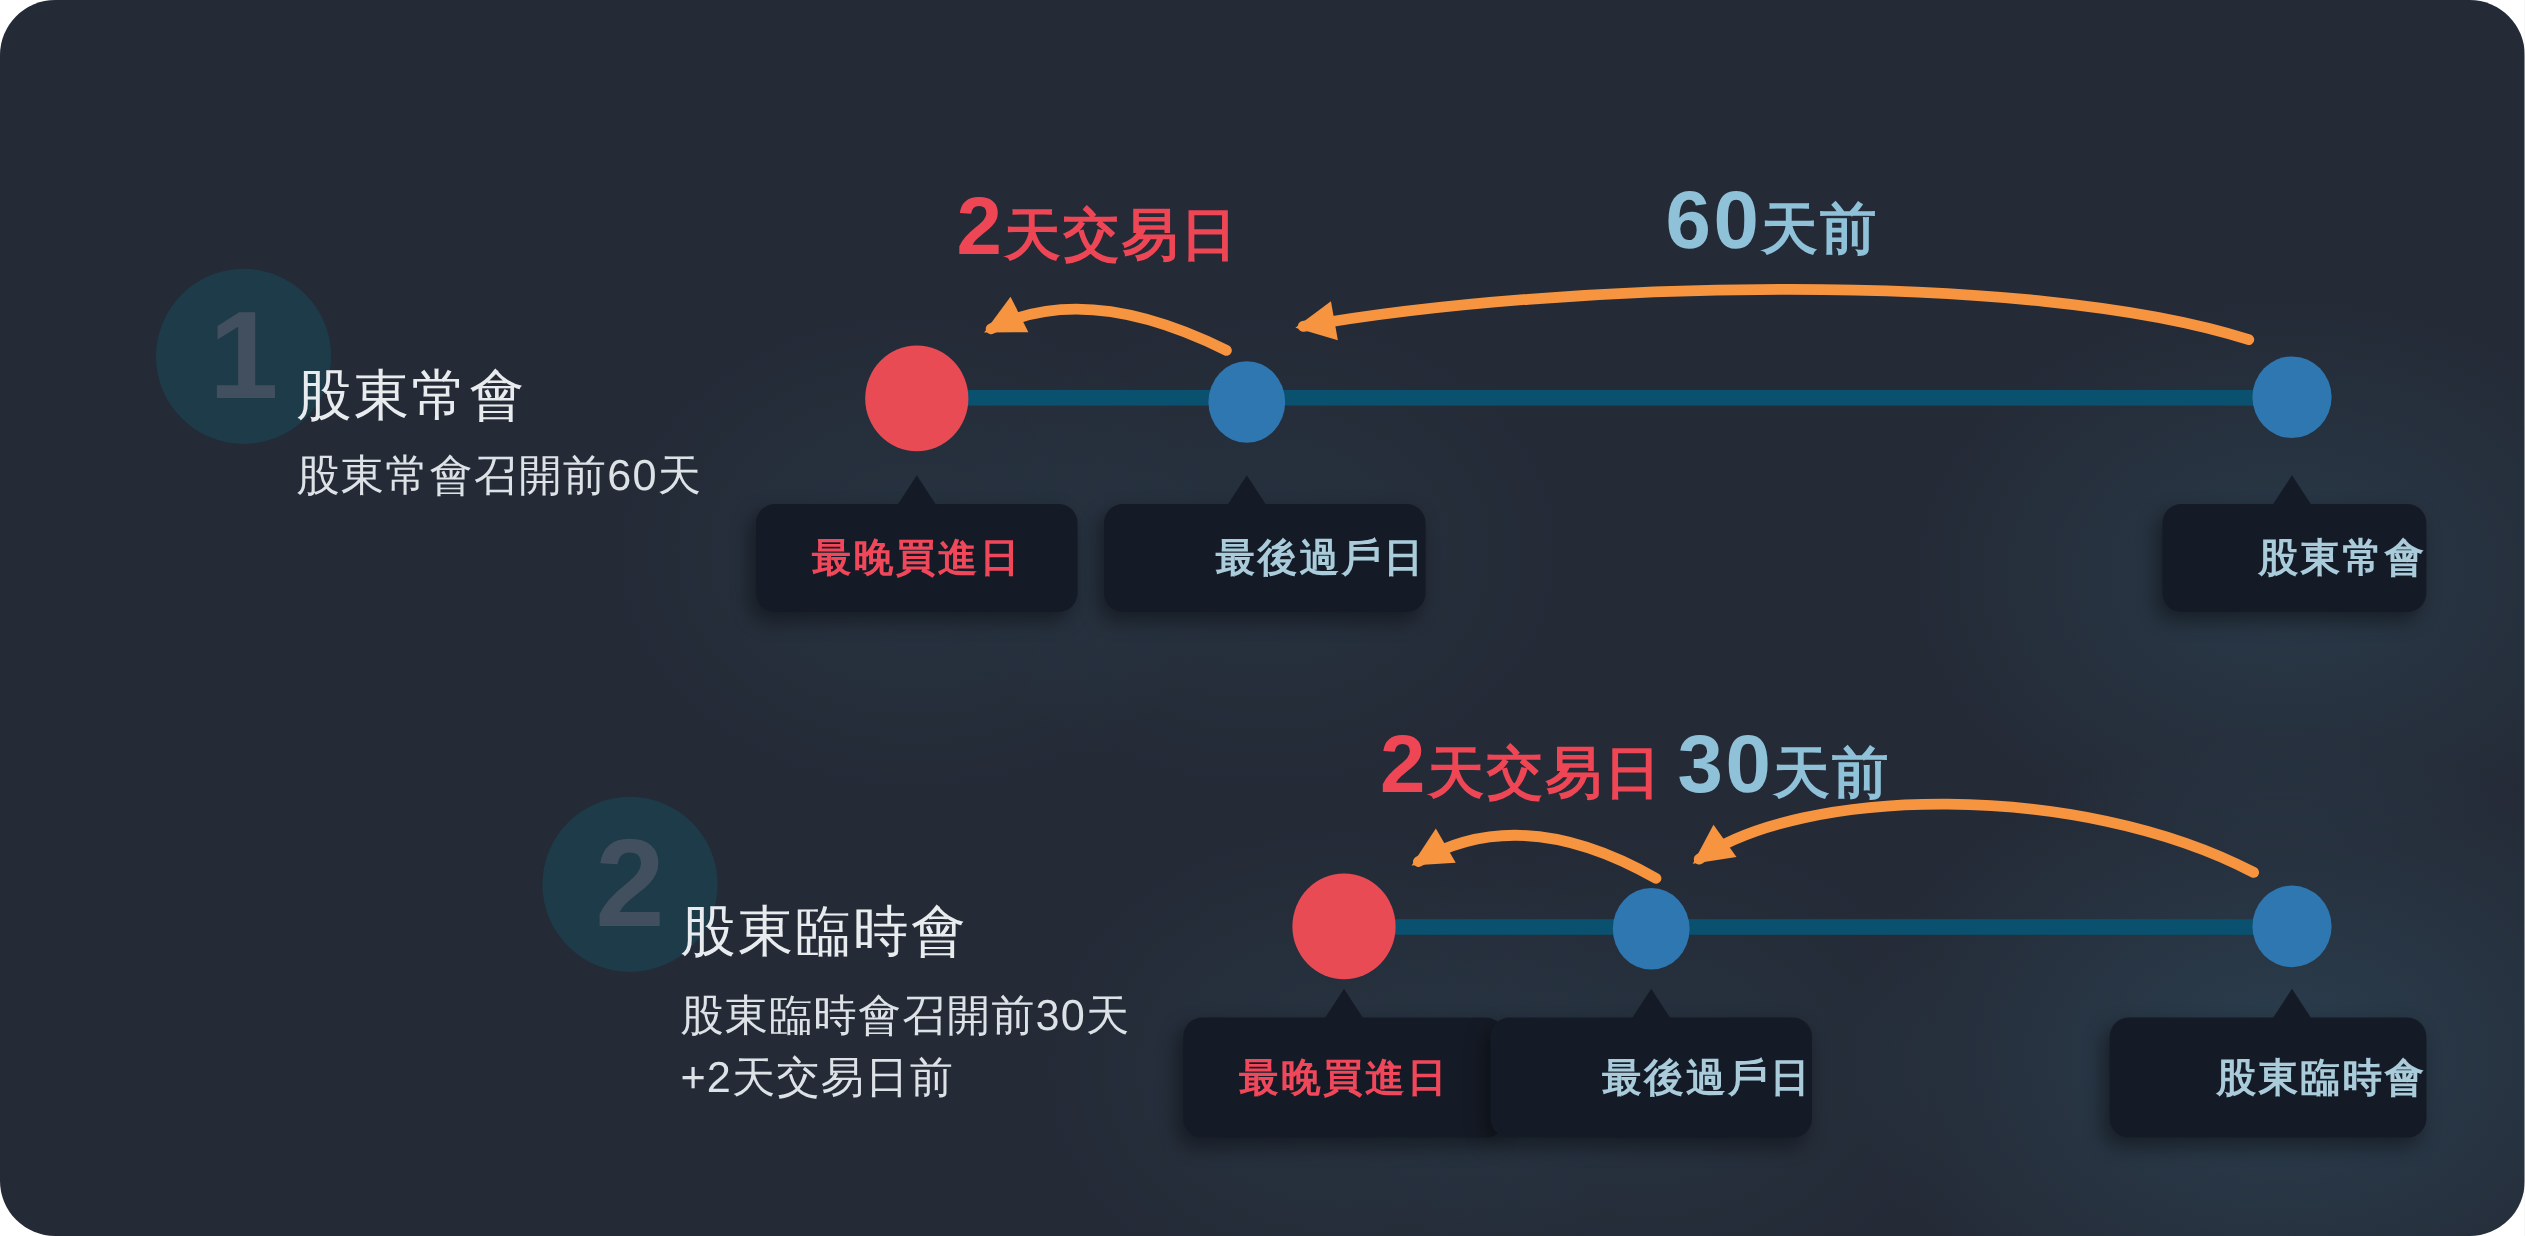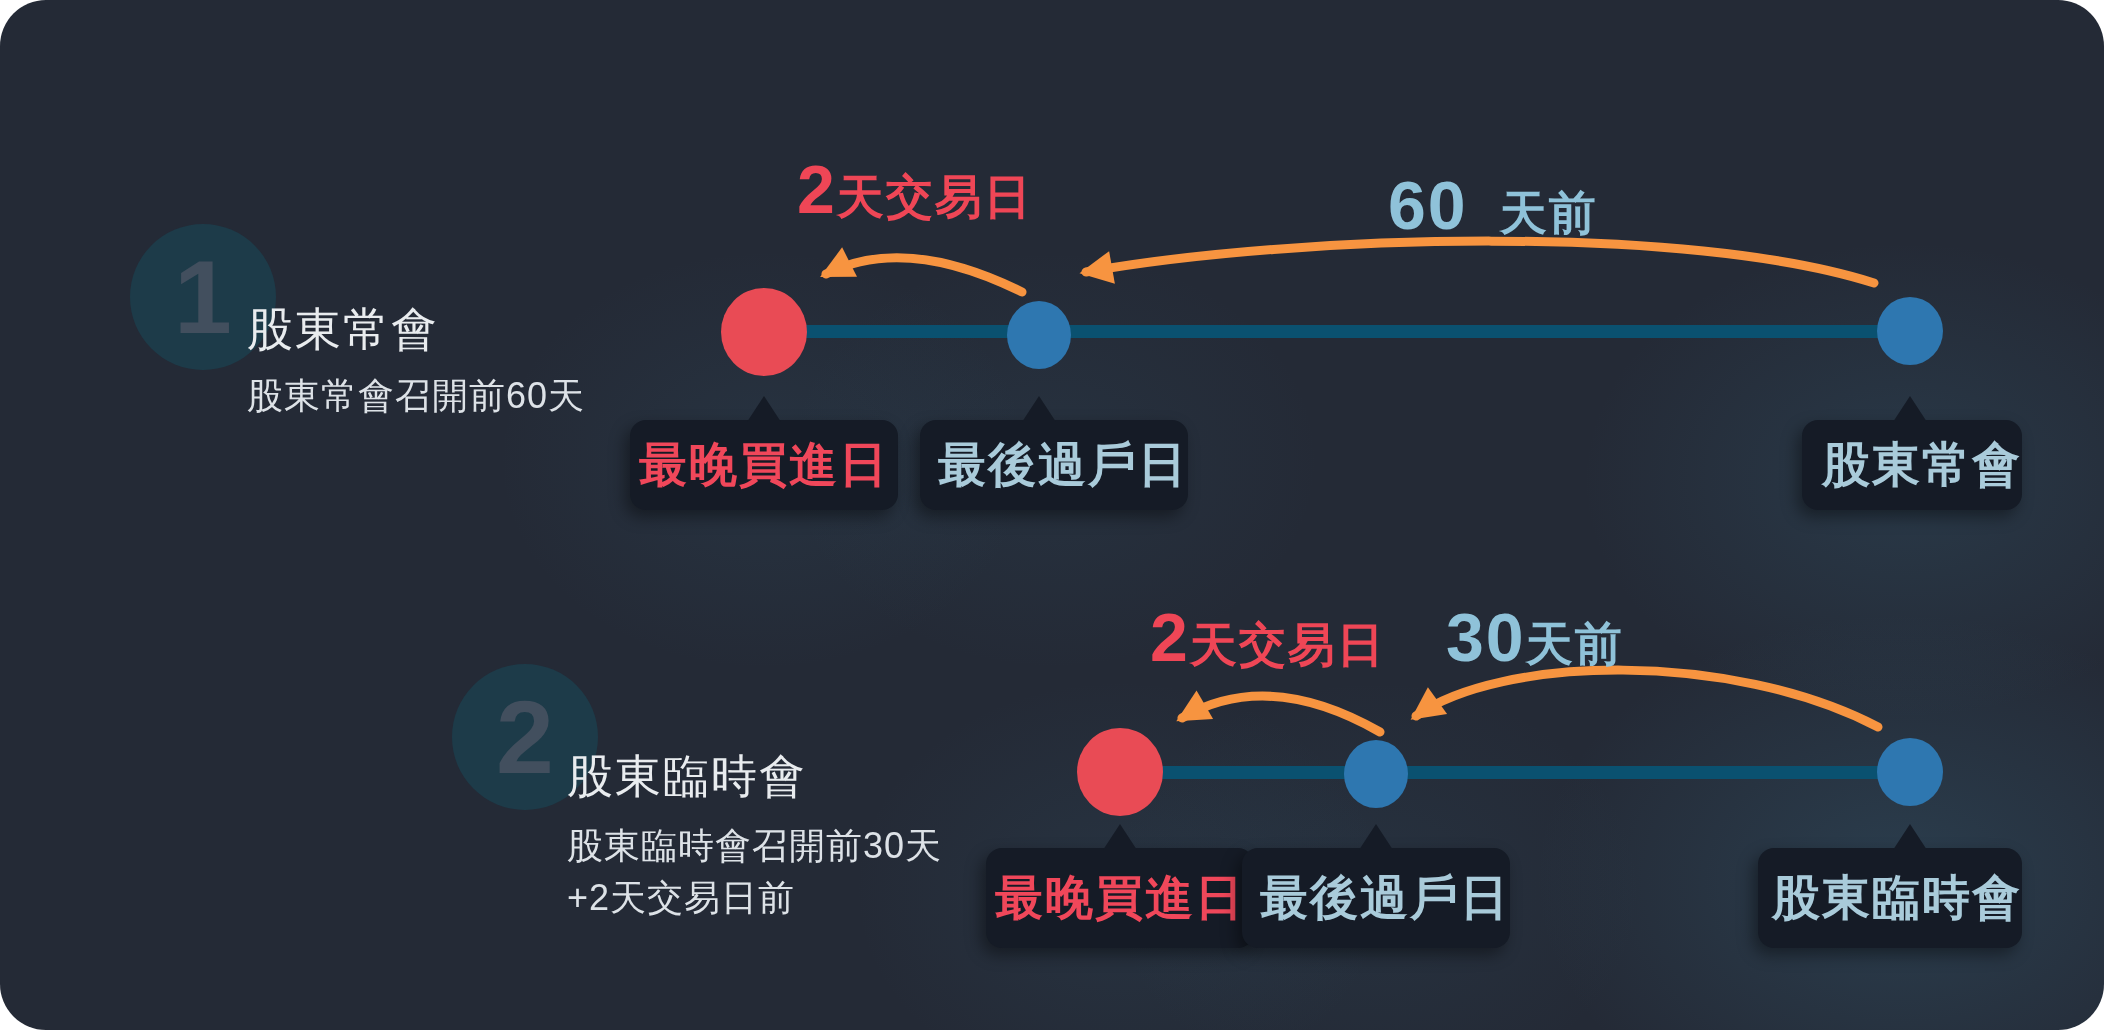--- a/index.html
+++ b/index.html
@@ -51,28 +51,28 @@
   .d-red2 {left:1077px;top:728px;width:86px;height:88px;}
   .d-blue2{left:1344px;top:740px;width:64px;height:68px;}
   .d-meet2{left:1877px;top:738px;width:66px;height:68px;}
   
   .arrlabel{position:absolute;display:flex;align-items:baseline;font-weight:800;letter-spacing:2px;}
   .arrlabel .big{font-size:68px;}
   .arrlabel .small{font-size:47px;}
   .arrlabel.red{color:#ef4656;}
   .arrlabel.blue{color:#8fc2d9;}
   .al-1a{left:797px;top:150px;}
-  .al-1b{left:1388px;top:166px;gap:32px;}
+  .al-1b{left:1388px;top:145px;}
   .al-2a{left:1150px;top:598px;}
-  .al-2b{left:1446px;top:598px;align-items:flex-end;}
+  .al-2b{left:1398px;top:598px;}
   
   .bubble{
     position:absolute;height:90px;background:#151b26;border-radius:16px;
     display:flex;align-items:center;justify-content:center;
-    font-size:48px;font-weight:700;letter-spacing:2px;
+    font-size:33px;font-weight:700;letter-spacing:2px;
     box-shadow:-5px 7px 16px rgba(0,0,0,.40);
   }
   .bubble::before{
     content:"";position:absolute;top:-24px;left:var(--ptr);
     border-left:17px solid transparent;border-right:17px solid transparent;
     border-bottom:26px solid #151b26;
   }
   .bubble.red-text{color:#f0475a;}
   .bubble.blue-text{color:#a9cbda;justify-content:flex-end;}
   .b-r1a{left:630px; top:420px;width:268px;--ptr:117px;}

